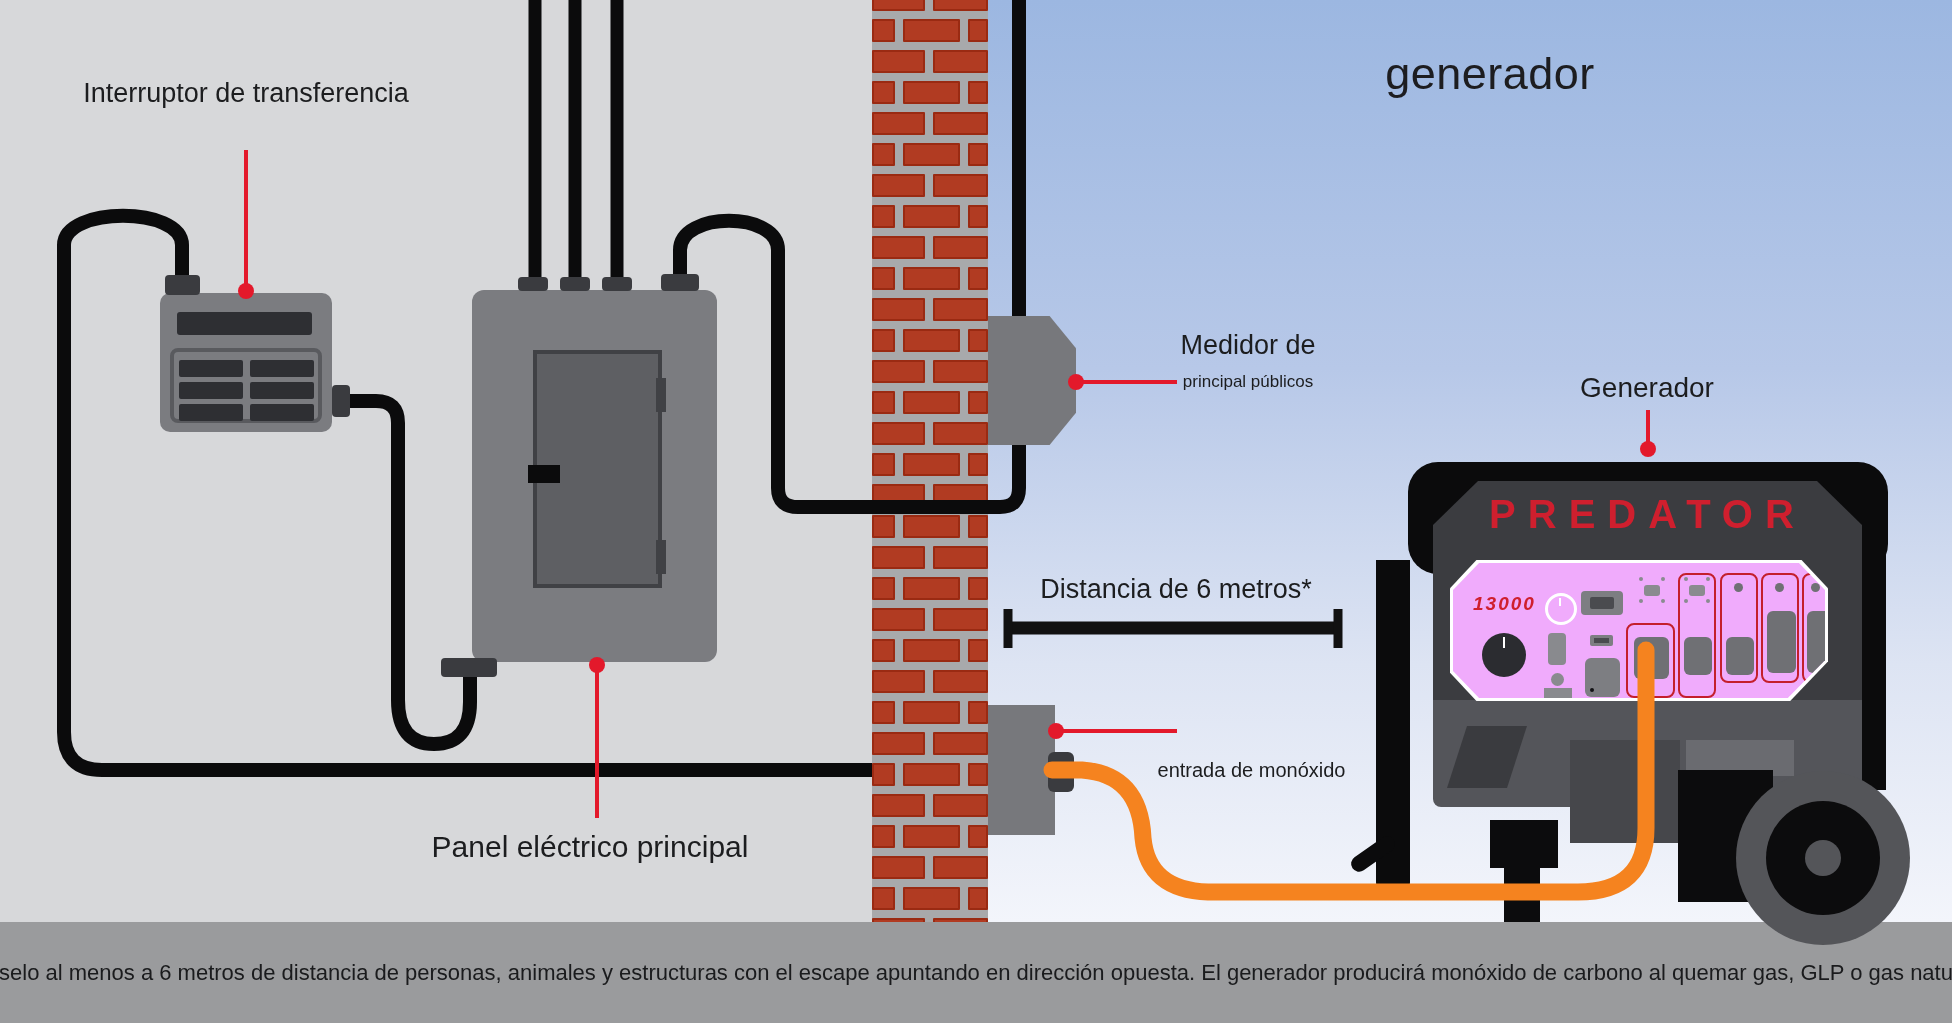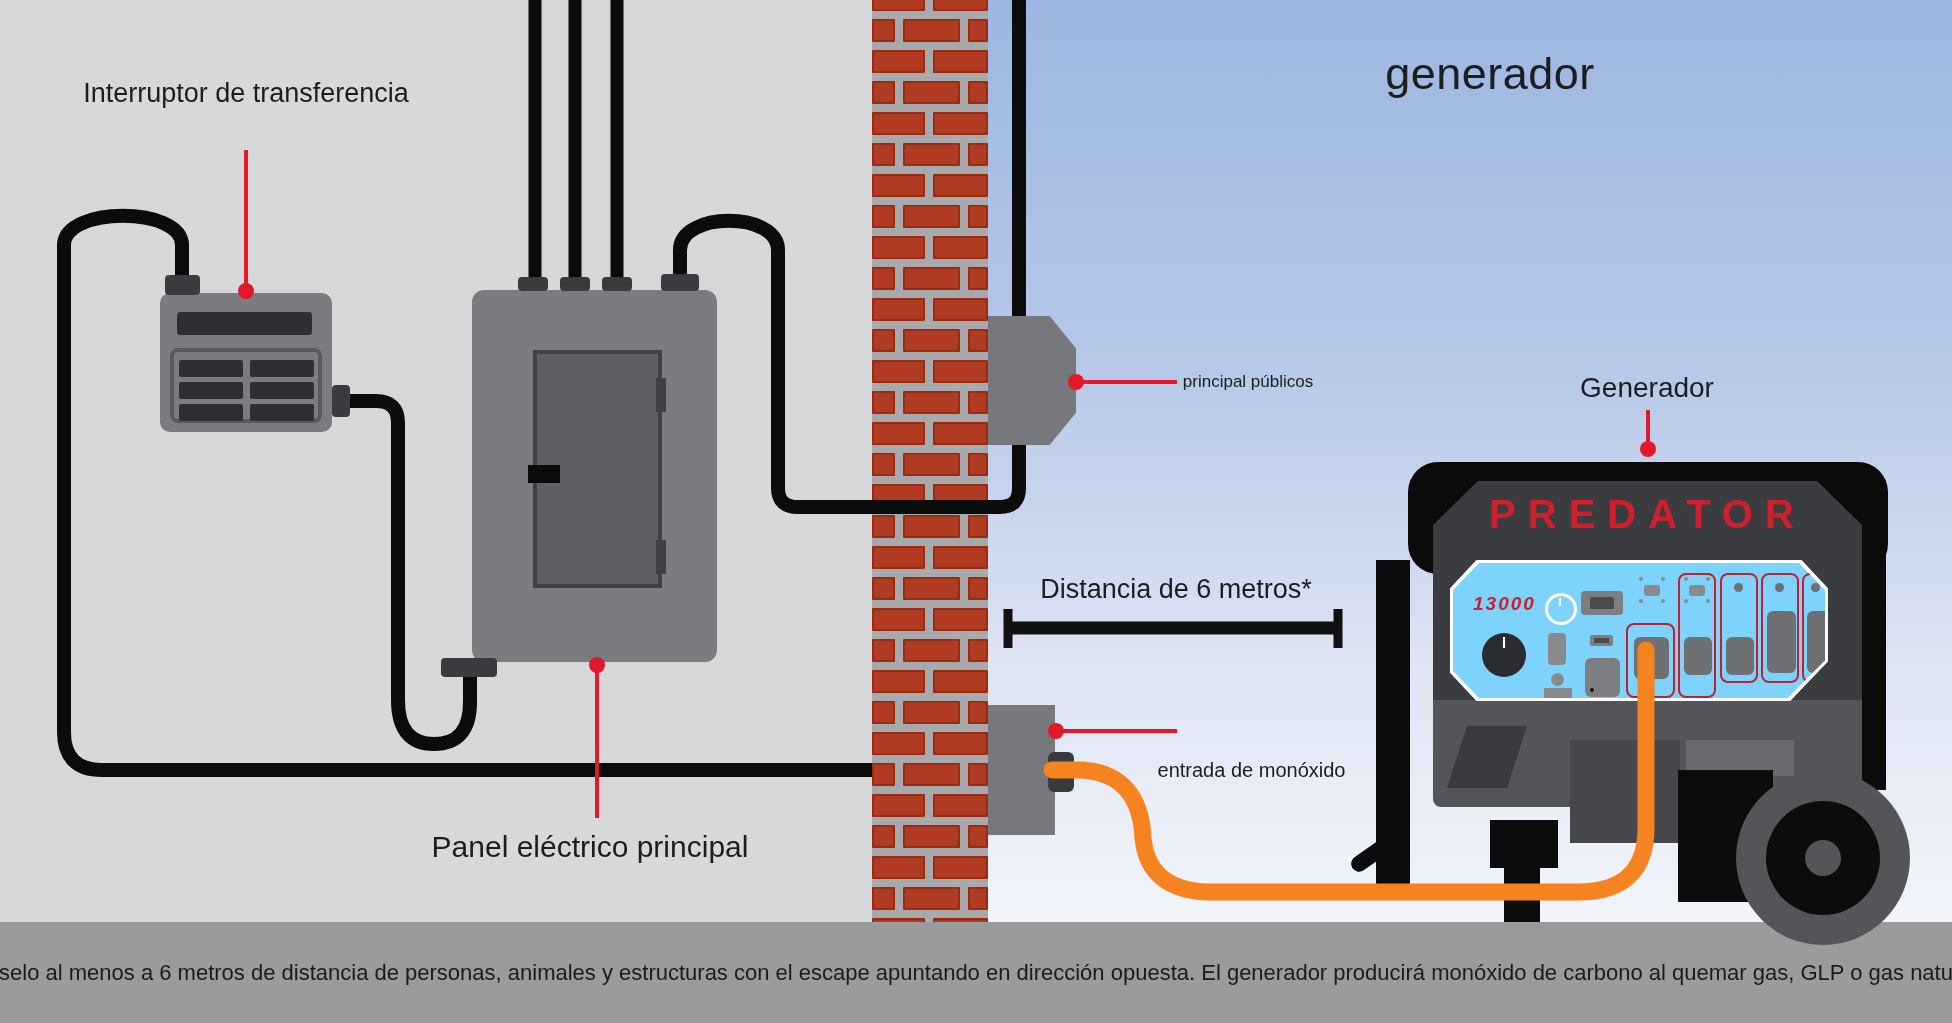--- a/index.html
+++ b/index.html
@@ -66,21 +66,21 @@
   #gen-engine{left:1678px;top:770px;width:95px;height:132px;background:#0c0c0d;}
   #gen-leg{left:1490px;top:820px;width:68px;height:48px;background:#0c0c0d;}
   #gen-foot{left:1504px;top:858px;width:36px;height:64px;background:#0c0c0d;}
   #wheel-tire{left:1736px;top:771px;width:174px;height:174px;background:#545559;border-radius:50%;}
   #wheel-ring{left:1766px;top:801px;width:114px;height:114px;background:#0c0c0d;border-radius:50%;}
   #wheel-hub{left:1805px;top:840px;width:36px;height:36px;background:#545559;border-radius:50%;}
 
   
   #cp-outer{left:1450px;top:560px;width:378px;height:141px;background:#fff;
     clip-path:polygon(7% 0,93% 0,100% 20%,100% 72%,90% 100%,7% 100%,0 80%,0 20%);}
-  #cp-inner{left:3px;top:3px;width:372px;height:135px;background:#7dd3fc;
+  #cp-inner{left:3px;top:3px;width:372px;height:135px;background:#f0abfc;
     clip-path:polygon(7% 0,93% 0,100% 20%,100% 72%,90% 100%,7% 100%,0 80%,0 20%);}
   #cp-model{left:20px;top:30px;font-size:19px;font-weight:bold;font-style:italic;
     color:#cf1f2e;letter-spacing:2px;}
   #cp-power{left:92px;top:30px;width:26px;height:26px;border:3px solid #fff;border-radius:50%;}
   #cp-power .pin2{position:absolute;left:11px;top:2px;width:2px;height:8px;background:#fff;}
   #cp-display{left:128px;top:28px;width:42px;height:24px;background:#7d7e82;border-radius:4px;}
   #cp-display .in{position:absolute;left:9px;top:6px;width:24px;height:12px;background:#4a4b4f;border-radius:2px;}
   #cp-knob{left:29px;top:70px;width:44px;height:44px;background:#2b2c30;border-radius:50%;}
   #cp-knob .tick{position:absolute;left:21px;top:4px;width:2px;height:11px;background:#fff;}
   #cp-pill{left:95px;top:70px;width:18px;height:32px;background:#898a8e;border-radius:4px;}
@@ -323,20 +323,21 @@
   </svg>
 
   <div class="abs" id="title">
     <div>generador</div>
   </div>
 
   <div class="abs lbl" style="left:56px;top:78px;width:380px;font-size:27px">Interruptor de transferencia</div>
 
   <div class="abs lbl" style="left:370px;top:830px;width:440px;font-size:30px">Panel eléctrico principal</div>
 
+  <div class="abs lbl" style="left:1098px;top:330px;width:300px;font-size:27px">Medidor de</div>
   <div class="abs lbl" style="left:1098px;top:372px;width:300px;font-size:17px">principal públicos</div>
 
   <div class="abs lbl" style="left:976px;top:574px;width:400px;font-size:27px">Distancia de 6 metros*</div>
 
   <div class="abs lbl" style="left:1099px;top:759px;width:305px;font-size:20px">entrada de monóxido</div>
 
   <div class="abs lbl" style="left:1497px;top:372px;width:300px;font-size:28px">Generador</div>
 </div>
 
 </body></html>

